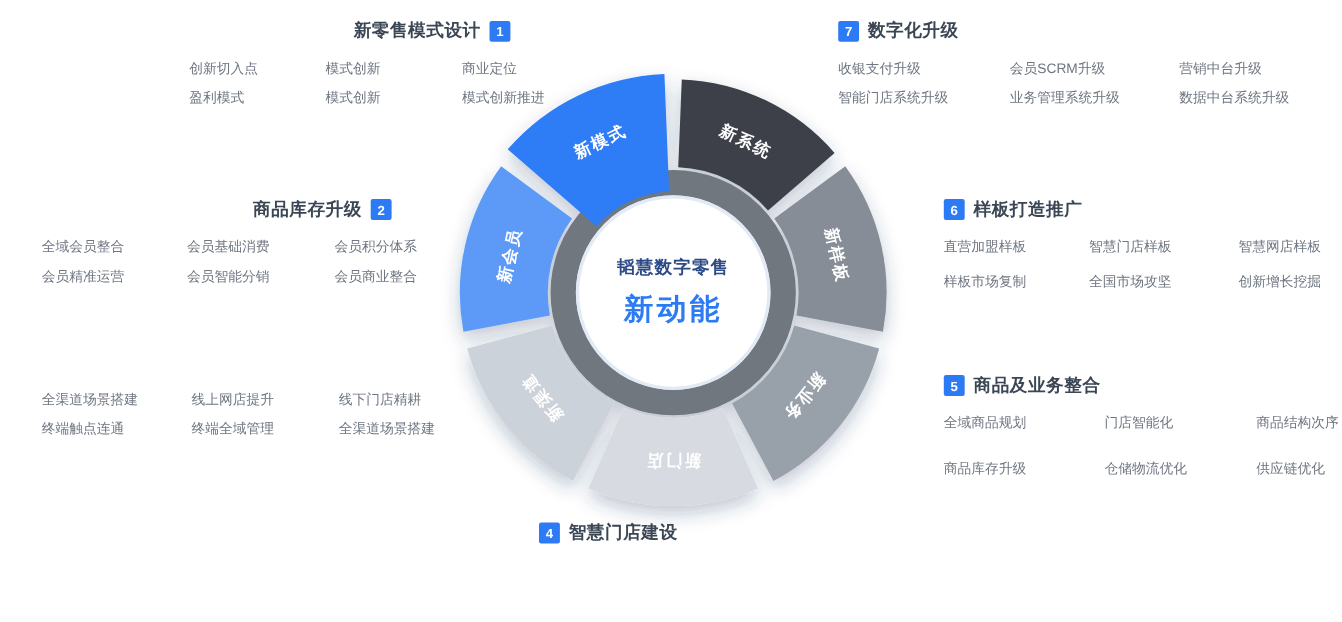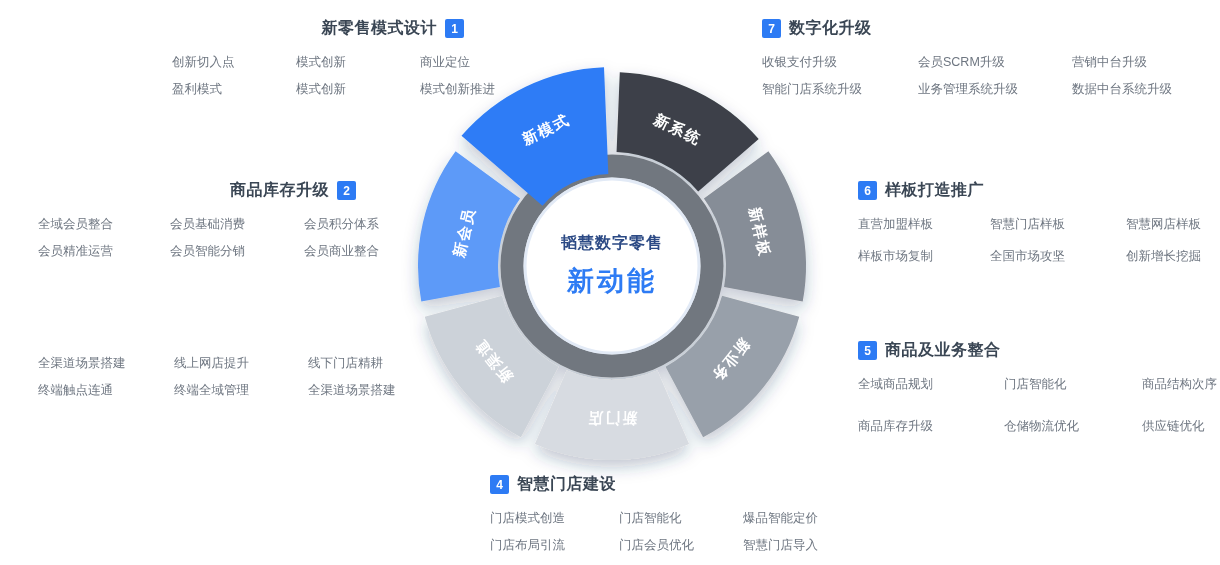--- a/index.html
+++ b/index.html
@@ -123,28 +123,20 @@
     <span class="item">终端全域管理</span>
     <span class="item">全渠道场景搭建</span>
   </div>
 </div>
 
 <div class="section side-right" id="sec4">
   <div class="title-row">
     <span class="badge">4</span>
     <span class="sec-title">智慧门店建设</span>
   </div>
-  <div class="items">
-    <span class="item">门店模式创造</span>
-    <span class="item">门店智能化</span>
-    <span class="item">爆品智能定价</span>
-    <span class="item">门店布局引流</span>
-    <span class="item">门店会员优化</span>
-    <span class="item">智慧门店导入</span>
-  </div>
 </div>
 
 <div class="section side-right" id="sec5">
   <div class="title-row">
     <span class="badge">5</span>
     <span class="sec-title">商品及业务整合</span>
   </div>
   <div class="items">
     <span class="item">全域商品规划</span>
     <span class="item">门店智能化</span>

